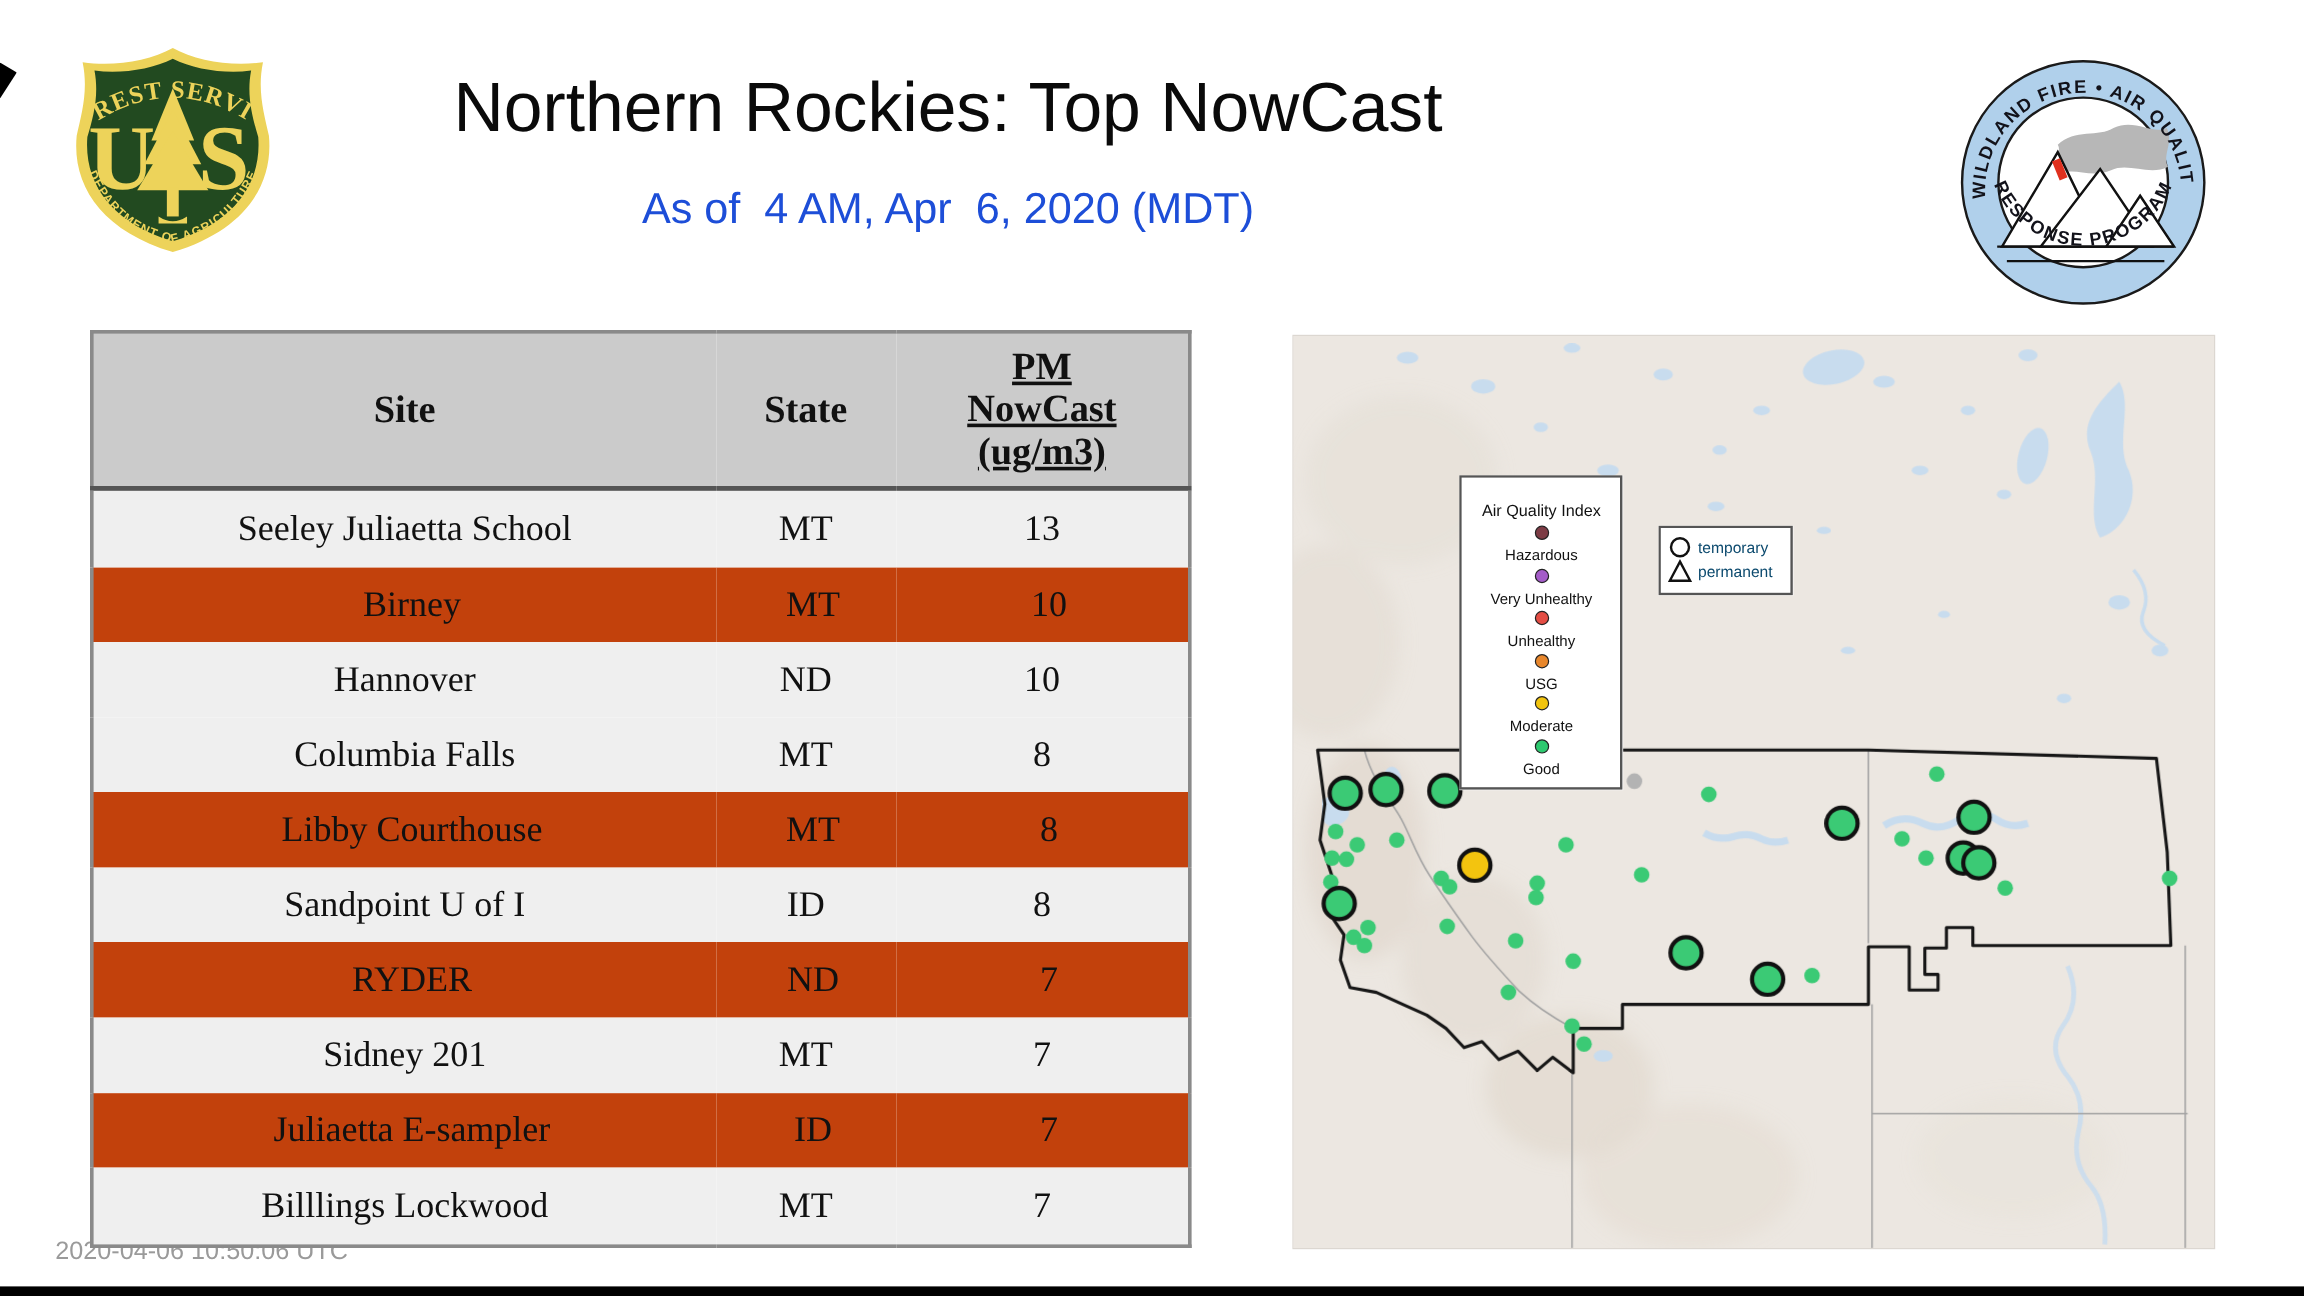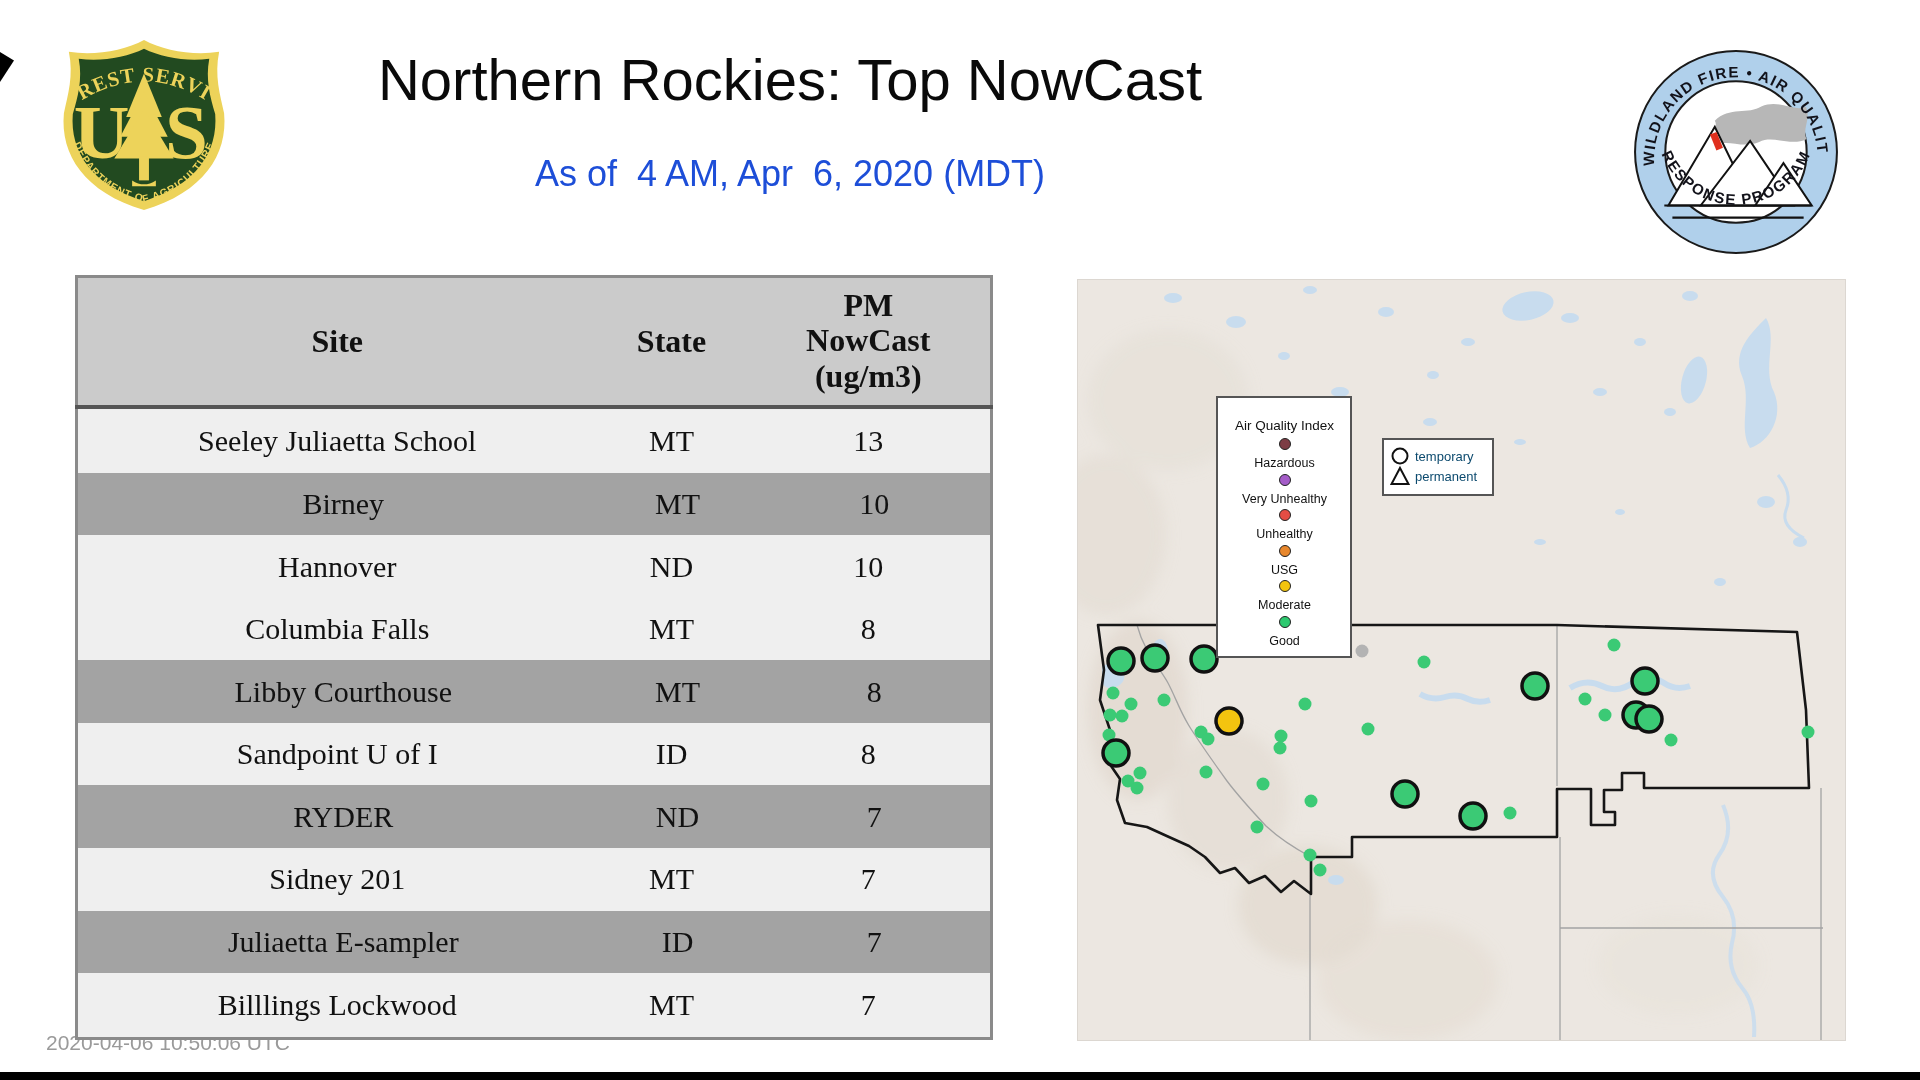--- a/index.html
+++ b/index.html
@@ -3,40 +3,40 @@
 <meta charset="utf-8">
 <style>
   * { margin:0; padding:0; box-sizing:border-box; }
   html,body { width:1920px; height:1080px; background:#fff; overflow:hidden;
               font-family:"Liberation Sans", sans-serif; position:relative; }
 
   .corner-mark { position:absolute; left:0; top:52px; width:14px; height:30px;
                  background:#000; clip-path:polygon(0 0,100% 28%,0 100%); }
 
   
-  .title { position:absolute; left:300px; top:46px; width:980px; text-align:center;
+  .title { position:absolute; left:300px; top:56px; width:980px; text-align:center;
            font-size:58px; color:#0a0a0a; letter-spacing:0; }
   .subtitle { position:absolute; left:300px; top:153px; width:980px; text-align:center;
               font-size:36px; color:#1d4ed8; white-space:pre; }
   .fs-logo { position:absolute; left:55px; top:36px; }
   .wf-logo { position:absolute; left:1630px; top:46px; }
 
   
   .timestamp { position:absolute; left:46px; top:1031px; font-size:21px; color:#9a9a9a; z-index:0; }
   .tbl-wrap { position:absolute; left:75px; top:275px; z-index:1; }
   table.now { border-collapse:collapse; table-layout:fixed; width:915px; height:765px;
               font-family:"Liberation Serif","DejaVu Serif",serif; color:#111;
               border:3px solid #8a8a8a; background:#fff; }
   table.now col.c-site{ width:520px;} table.now col.c-state{ width:150px;} table.now col.c-pm{ width:245px;}
   table.now thead th { background:#cbcbcb; height:130px; font-size:32px; font-weight:bold;
                        text-align:center; vertical-align:middle; border-bottom:4px solid #555; }
-  table.now thead th .pm-lines span{ display:block; line-height:1.12; }
+  table.now thead th .pm-lines span{ display:block; line-height:1.12;text-decoration:underline; }
   table.now tbody td { font-size:30px; text-align:center; vertical-align:middle; }
   table.now tbody tr.odd  td { background:#efefef; }
-  table.now tbody tr.even td { background:#a3a3a3;padding-left:12px; }
+  table.now tbody tr.even td { background:#c2410c;padding-left:12px; }
 
   
   .map { position:absolute; left:1078px; top:280px; width:767px; height:760px;
          background:#ece7e1; outline:1px solid #dcd7d1; }
   .map svg.base { position:absolute; left:0; top:0; }
 
   .aqi-legend { position:absolute; left:138px; top:116px; width:136px;
                 background:#fff; border:2px solid #555; padding:20px 8px 8px 9px; z-index:3; }
   .aqi-legend .lg-title { font-size:13.5px; color:#111; text-align:center; margin-bottom:5px; }
   .aqi-row { display:flex; align-items:center; gap:6px; margin-bottom:3.5px;flex-direction:column; }

